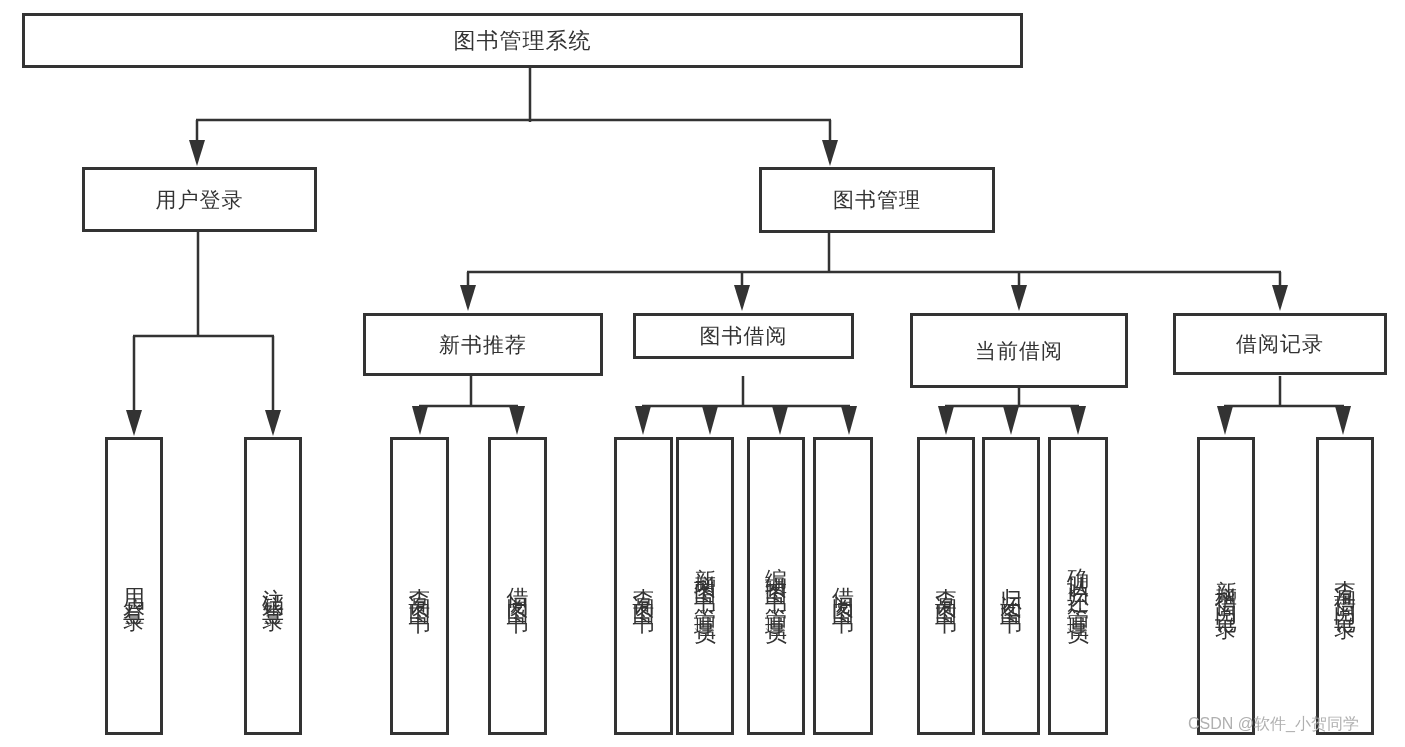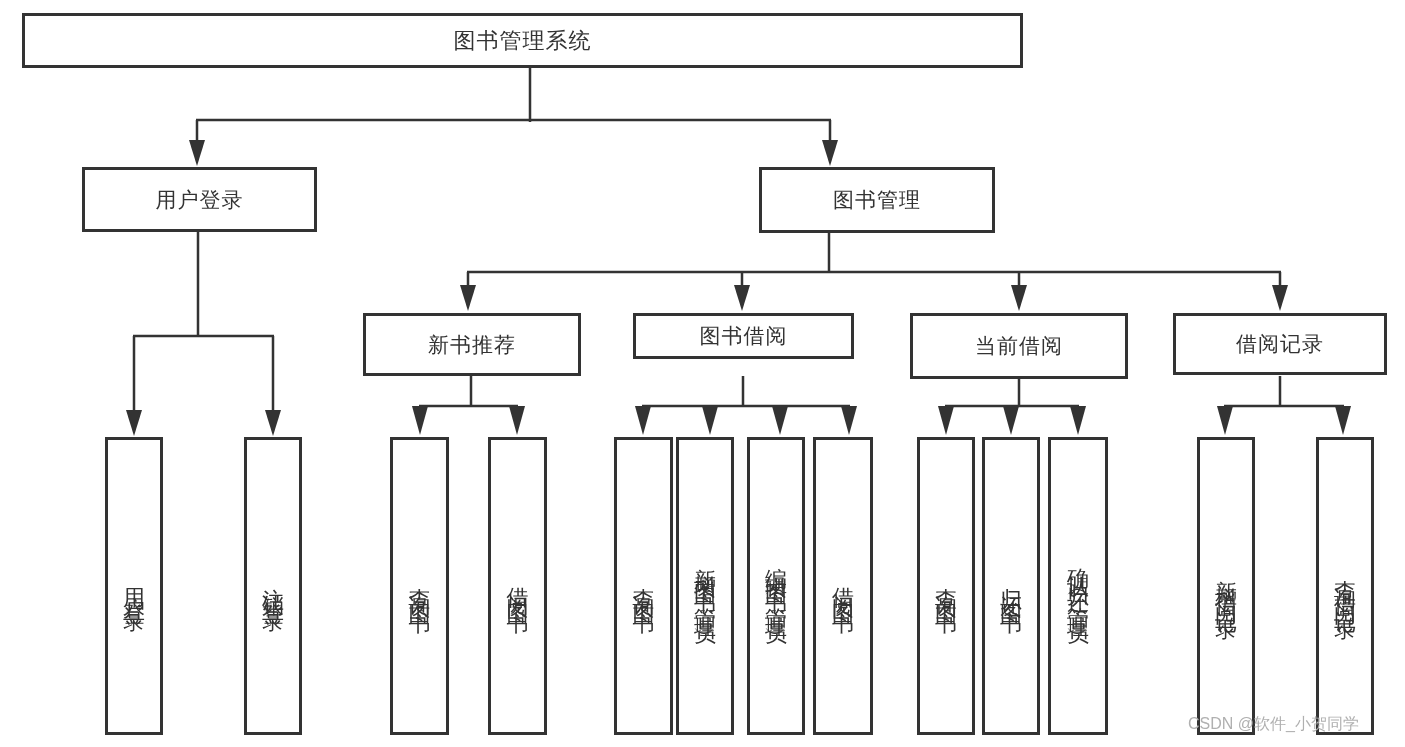--- a/index.html
+++ b/index.html
@@ -98,23 +98,23 @@
       <polygon points="1217,406 1233,406 1225,435"></polygon>
       <polygon points="1335,406 1351,406 1343,435"></polygon>
     </g>
   </svg>
 
   <div class="node h root" style="left:22px;top:13px;width:1001px;height:55px;">图书管理系统</div>
 
   <div class="node h" style="left:82px;top:167px;width:235px;height:65px;">用户登录</div>
   <div class="node h" style="left:711px;top:167px;width:236px;height:66px;margin-left:48px;">图书管理</div>
 
-  <div class="node h" style="left:363px;top:313px;width:218px;height:63px;">新书推荐</div>
+  <div class="node h" style="left:363px;top:313px;width:240px;height:63px;">新书推荐</div>
   <div class="node h" style="left:633px;top:313px;width:221px;height:46px;">图书借阅</div>
-  <div class="node h" style="left:910px;top:313px;width:218px;height:66px;">当前借阅</div>
+  <div class="node h" style="left:910px;top:313px;width:218px;height:75px;">当前借阅</div>
   <div class="node h" style="left:1173px;top:313px;width:214px;height:62px;">借阅记录</div>
 
   <div class="node v" style="left:105px;top:437px;width:58px;height:298px;">用户登录</div>
   <div class="node v" style="left:244px;top:437px;width:58px;height:298px;">注销登录</div>
 
   <div class="node v" style="left:390px;top:437px;width:59px;height:298px;">查询图书</div>
   <div class="node v" style="left:488px;top:437px;width:59px;height:298px;">借阅图书</div>
 
   <div class="node v" style="left:614px;top:437px;width:59px;height:298px;">查询图书</div>
   <div class="node v" style="left:676px;top:437px;width:58px;height:298px;">新增图书（管理员）</div>

